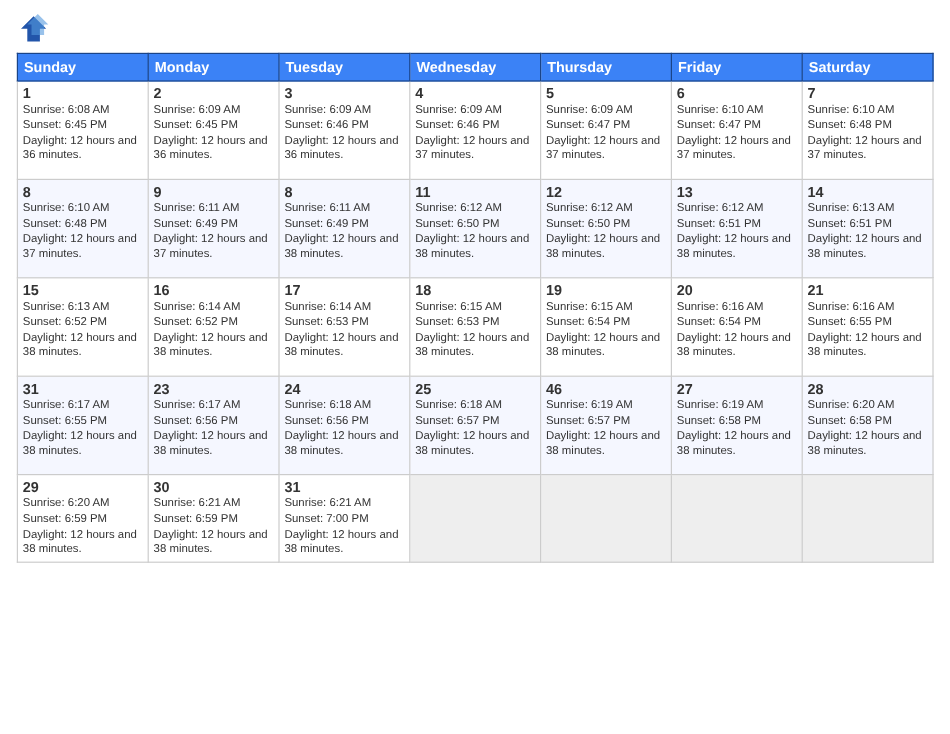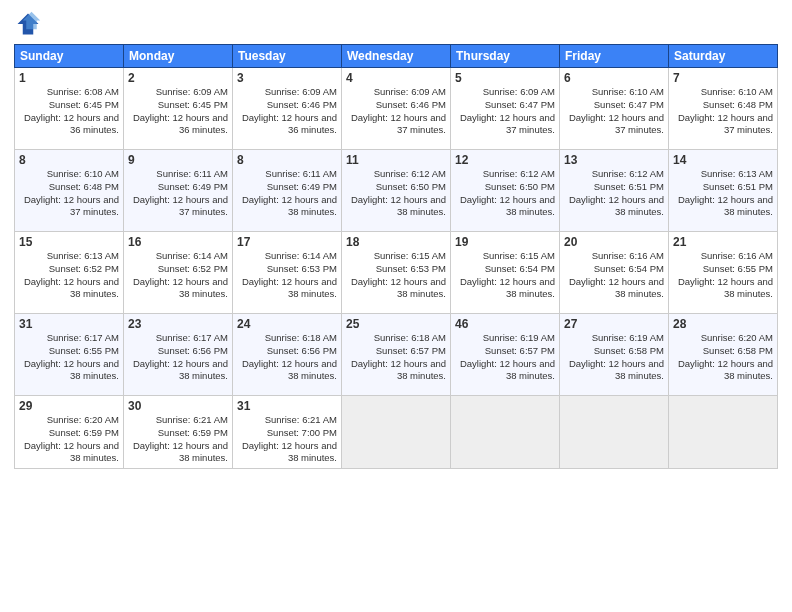--- a/index.html
+++ b/index.html
@@ -78,21 +78,20 @@
     .day-num {
       font-weight: bold;
       font-size: 12px;
       display: block;
       margin-bottom: 1px;
     }
     .day-info {
       font-size: 9.5px;
       color: #333;
       line-height: 1.35;
-      text-align: right;
     }
     .empty-cell {
       background: #eee !important;
     }
     .last-row td {
       height: 70px;
     }
   </style>
 </head>
 <body>

